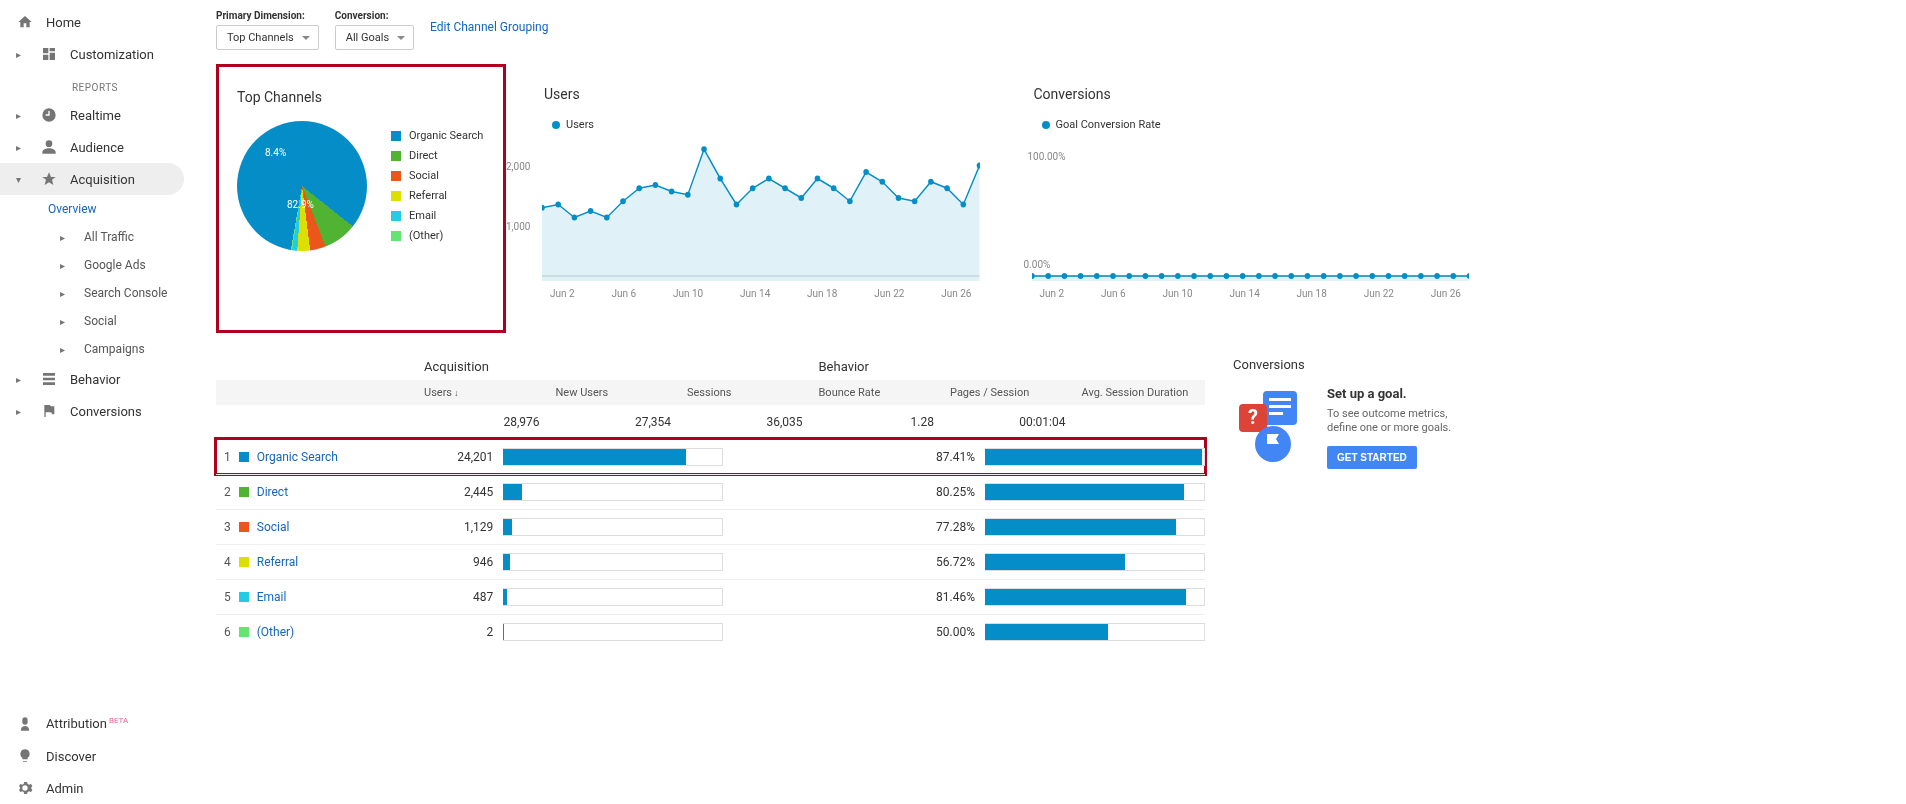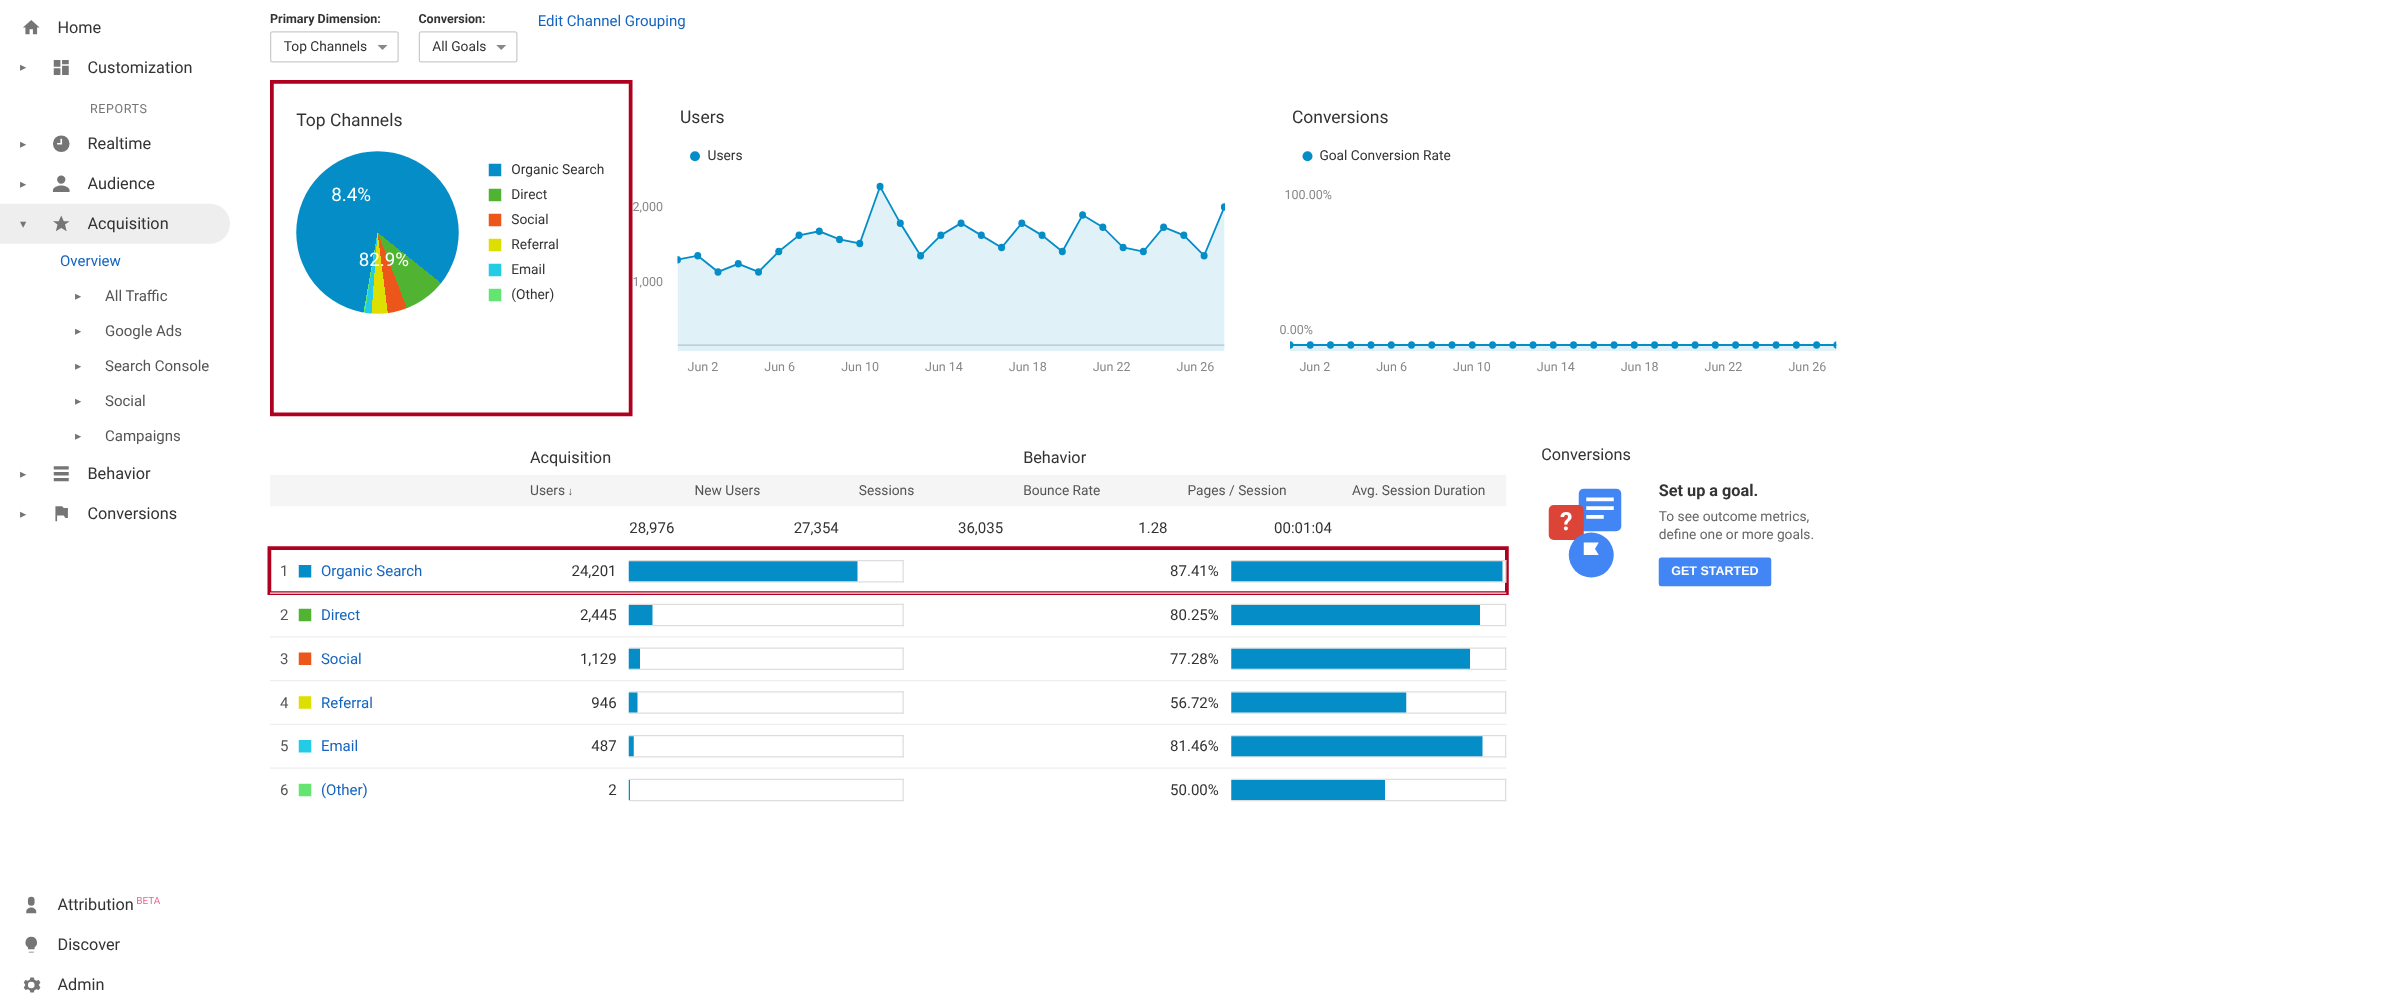--- a/index.html
+++ b/index.html
@@ -12,36 +12,36 @@
 .side-item.active { color: #1565c0; }
 .side-heading { padding: 12px 16px 6px; font-size: 10px; color: #757575; letter-spacing: 0.5px; text-align: center; }
 .side-icon { width: 18px; height: 18px; display: inline-flex; align-items: center; justify-content: center; color: #757575; }
 .side-icon svg { width: 16px; height: 16px; fill: currentColor; }
 .side-expand { width: 12px; color: #757575; font-size: 10px; }
 .side-item.expanded-row { background: #eeeeee; border-radius: 0 20px 20px 0; margin-right: 6px; }
 .spacer { flex: 1; }
 .badge-beta { font-size: 8px; color: #f06292; vertical-align: super; margin-left: 2px; }
 
 .main { flex: 1; padding: 0 26px 0 26px; overflow: hidden; }
-.dim-row { display: flex; align-items: flex-start; gap: 16px; padding: 10px 0 14px; }
+.dim-row { display: flex; align-items: flex-end; gap: 16px; padding: 10px 0 14px; }
 .dim-group { display: flex; flex-direction: column; gap: 4px; }
 .dim-label { font-size: 10px; font-weight: 700; color: #333; }
 .dim-btn { border: 1px solid #ccc; background: #fff; padding: 5px 24px 5px 10px; font-size: 11px; position: relative; cursor: pointer; border-radius: 2px; display: inline-block; }
 .dim-btn::after { content: ""; position: absolute; right: 8px; top: 50%; border: 4px solid transparent; border-top-color: #888; transform: translateY(-25%); }
 .link { color: #1565c0; font-size: 12px; cursor: pointer; }
 
 .charts-row { display: flex; gap: 20px; }
 .chart-card { flex: 1; padding: 8px 8px 12px; position: relative; }
 .chart-card.highlight { border: 3px solid #b00020; }
 .card-title { font-size: 14px; color: #333; margin: 14px 0 16px 10px; }
 
 
 .pie-wrap { display: flex; align-items: center; gap: 24px; padding-left: 10px; }
 .pie { width: 130px; height: 130px; border-radius: 50%; position: relative; }
-.pie-lbl { position: absolute; font-size: 15px; color: #fff; }
+.pie-lbl { position: absolute; font-size: 10px; color: #fff; }
 .legend { list-style: none; }
 .legend li { display: flex; align-items: center; gap: 8px; font-size: 11px; color: #333; line-height: 20px; }
 .sw { width: 10px; height: 10px; display: inline-block; }
 
 
 .line-chart { position: relative; height: 180px; padding: 0 8px; }
 .line-legend { display: flex; gap: 6px; align-items: center; font-size: 11px; margin: 0 0 10px 18px; }
 .dot { width: 8px; height: 8px; border-radius: 50%; display: inline-block; }
 .axis-y { position: absolute; left: -28px; font-size: 10px; color: #888; }
 .x-ticks { display: flex; justify-content: space-between; font-size: 10px; color: #888; padding: 4px 8px 0; }

